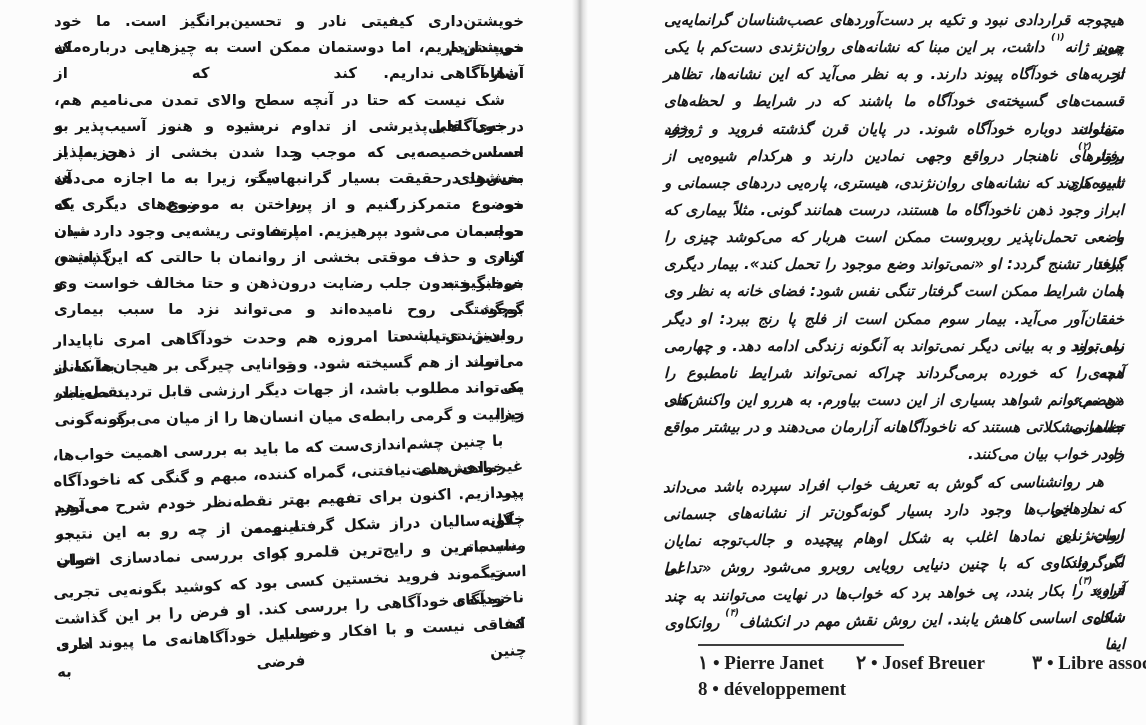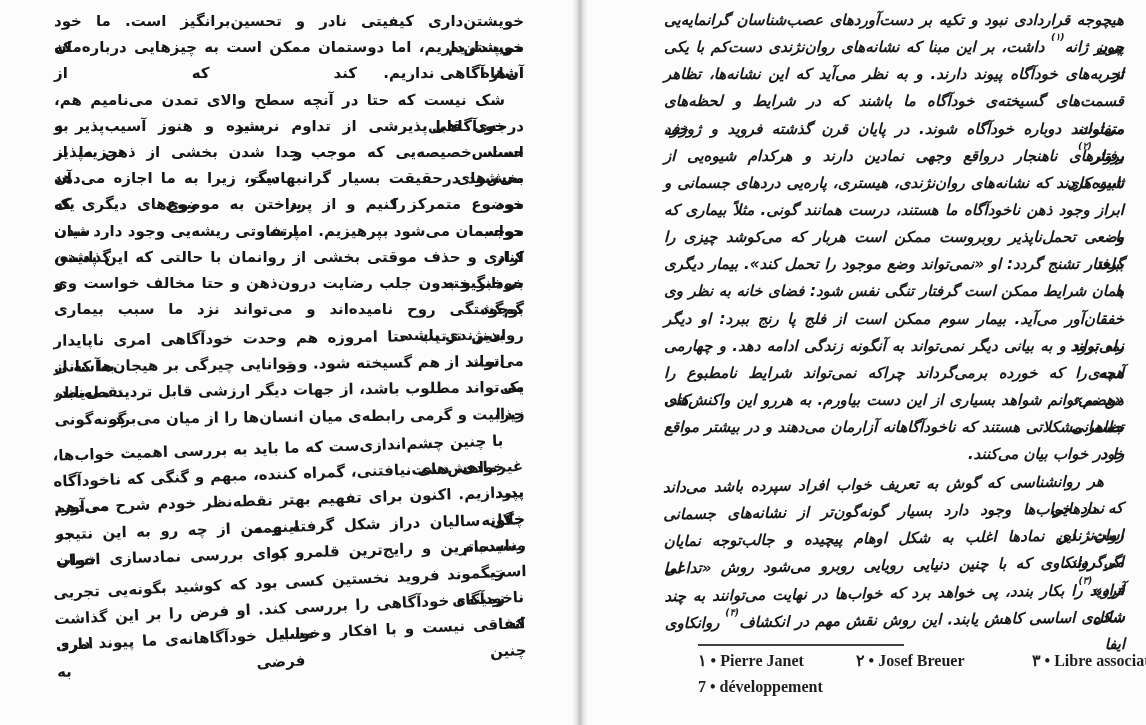--- a/index.html
+++ b/index.html
@@ -50,21 +50,21 @@
   #page-right-text .para:nth-child(2){transform:rotate(-0.8deg);transform-origin:100% 60%;}
 
   .fn-rule{
     position:absolute;left:110px;top:644px;width:206px;height:0;
     border-top:2px solid var(--rule);
   }
   .footnotes{position:absolute;inset:0;pointer-events:none;}
   .fn{
     position:absolute;direction:ltr;
     font-family:"Liberation Serif",serif;font-weight:bold;
-    font-size:16px;color:#1e1e1e;white-space:nowrap;
+    font-size:19px;color:#1e1e1e;white-space:nowrap;
   }
   .fn.r0{top:651px;}
   .fn.r1{top:678px;}
   .fn.c0{left:110px;}
   .fn.c1{left:268px;}
   .fn.c2{left:444px;}
 </style>
 </head>
 <body>
 
@@ -138,16 +138,16 @@
           <div class="line">اگر روانکاوی که با چنین دنیایی رویایی روبرو می‌شود روش «تداعی آزاد»<sup>(۳)</sup></div>
           <div class="line">فروید را بکار بندد، پی خواهد برد که خواب‌ها در نهایت می‌توانند به چند شکل</div>
           <div class="line">ساده‌ی اساسی کاهش یابند. این روش نقش مهم در انکشاف<sup>(۴)</sup> روانکاوی ایفا</div>
         </div>
       </div>
     <div class="fn-rule"></div>
     <div class="footnotes" id="footnotes">
         <div class="fn r0 c0">۱ • Pierre Janet</div>
         <div class="fn r0 c1">۲ • Josef Breuer</div>
         <div class="fn r0 c2">۳ • Libre association</div>
-        <div class="fn r1 c0">7 • développement</div>
+        <div class="fn r1 c0">8 • développement</div>
       </div>
   </div>
 </div>
 
 </body></html>

